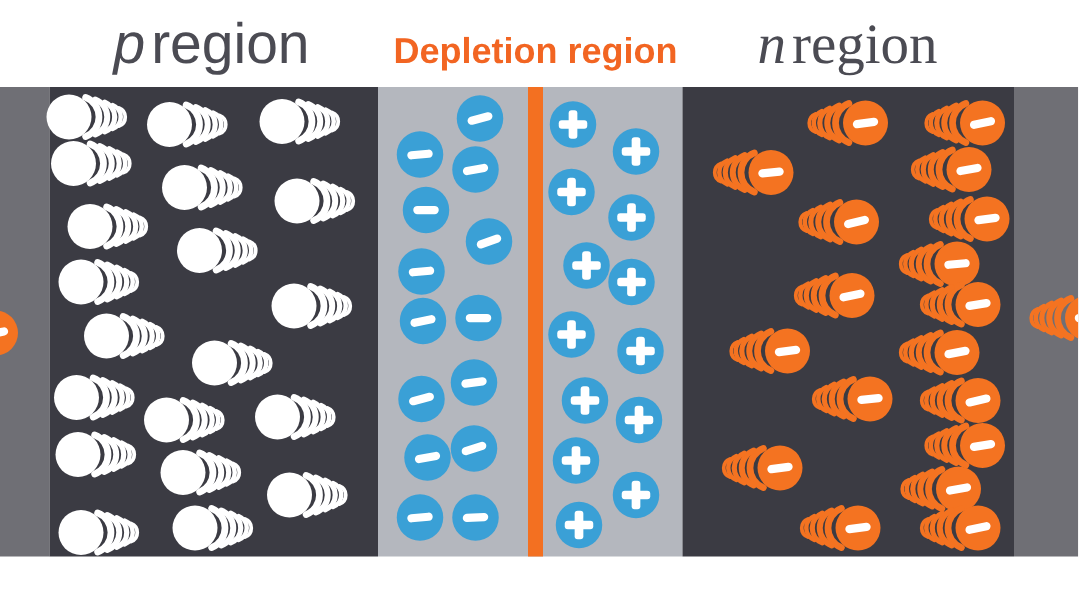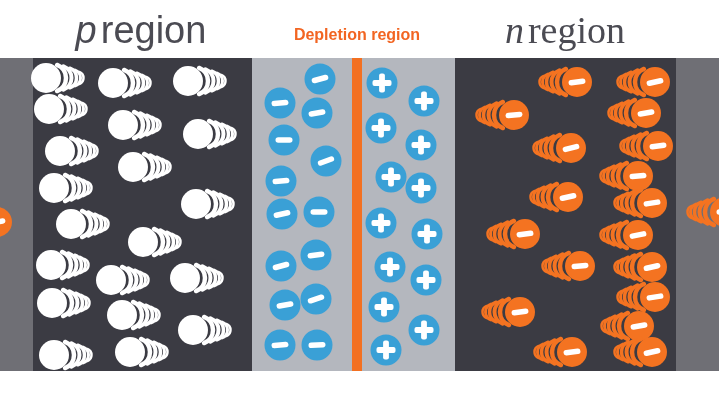--- a/index.html
+++ b/index.html
@@ -5,21 +5,21 @@
   html,body{margin:0;padding:0;background:#ffffff;}
   .stage{
     position:relative;width:719px;height:400px;overflow:hidden;
     font-family:"Liberation Sans","DejaVu Sans",sans-serif;
     background:#ffffff;
   }
   .stage svg{position:absolute;left:0;top:0;}
   .title{position:absolute;white-space:nowrap;transform:translateX(-50%);}
   .title-pn{top:9px;font-size:38px;line-height:42px;font-weight:400;letter-spacing:0px;}
   .title-pn .it{font-style:italic;margin-right:4px;}
-  .title-dep{top:22px;font-size:16px;line-height:26px;font-weight:700;}
+  .title-dep{top:22px;font-size:24px;line-height:26px;font-weight:700;}
   .t-p{left:141px;}
   .t-dep{left:357px;}
   .t-n{left:565px;font-family:Liberation Serif, serif;}
 </style>
 </head>
 <body>
 
 <div class="stage">
 
   <div class="title title-pn t-p"><span class="it" style="color: rgb(75, 75, 83);">p</span><span style="color: rgb(75, 75, 83);">region</span></div>

